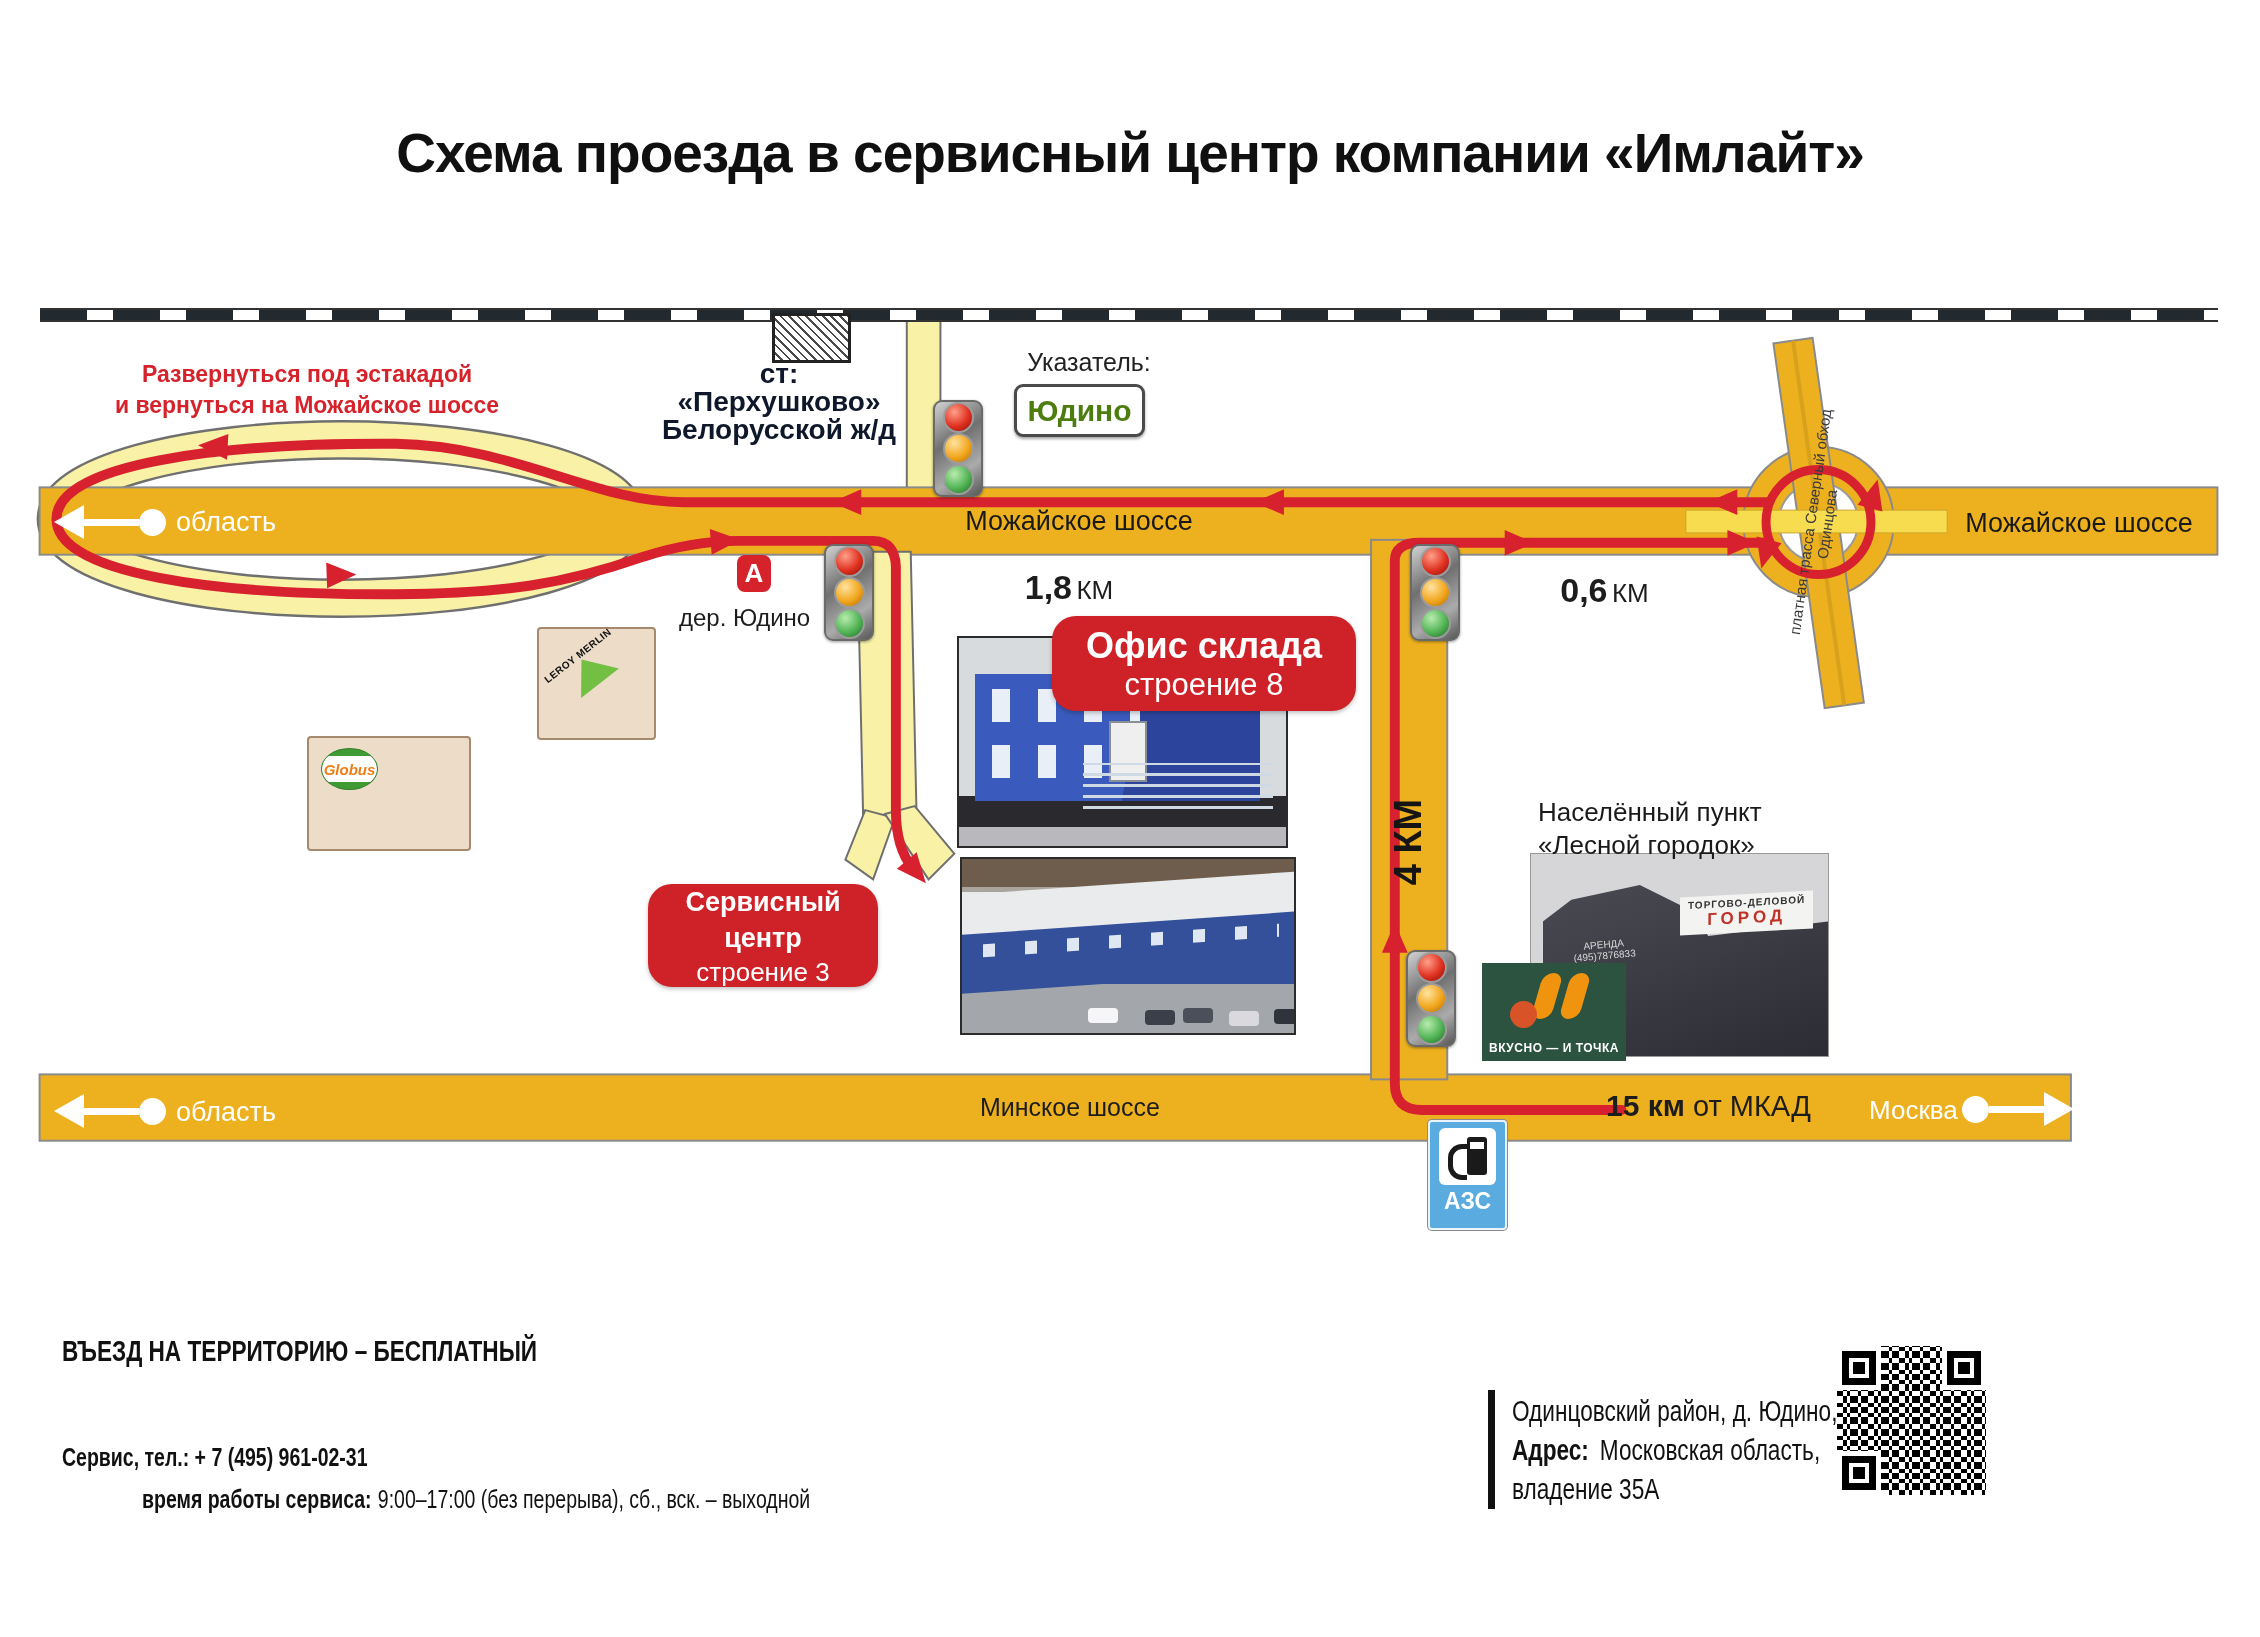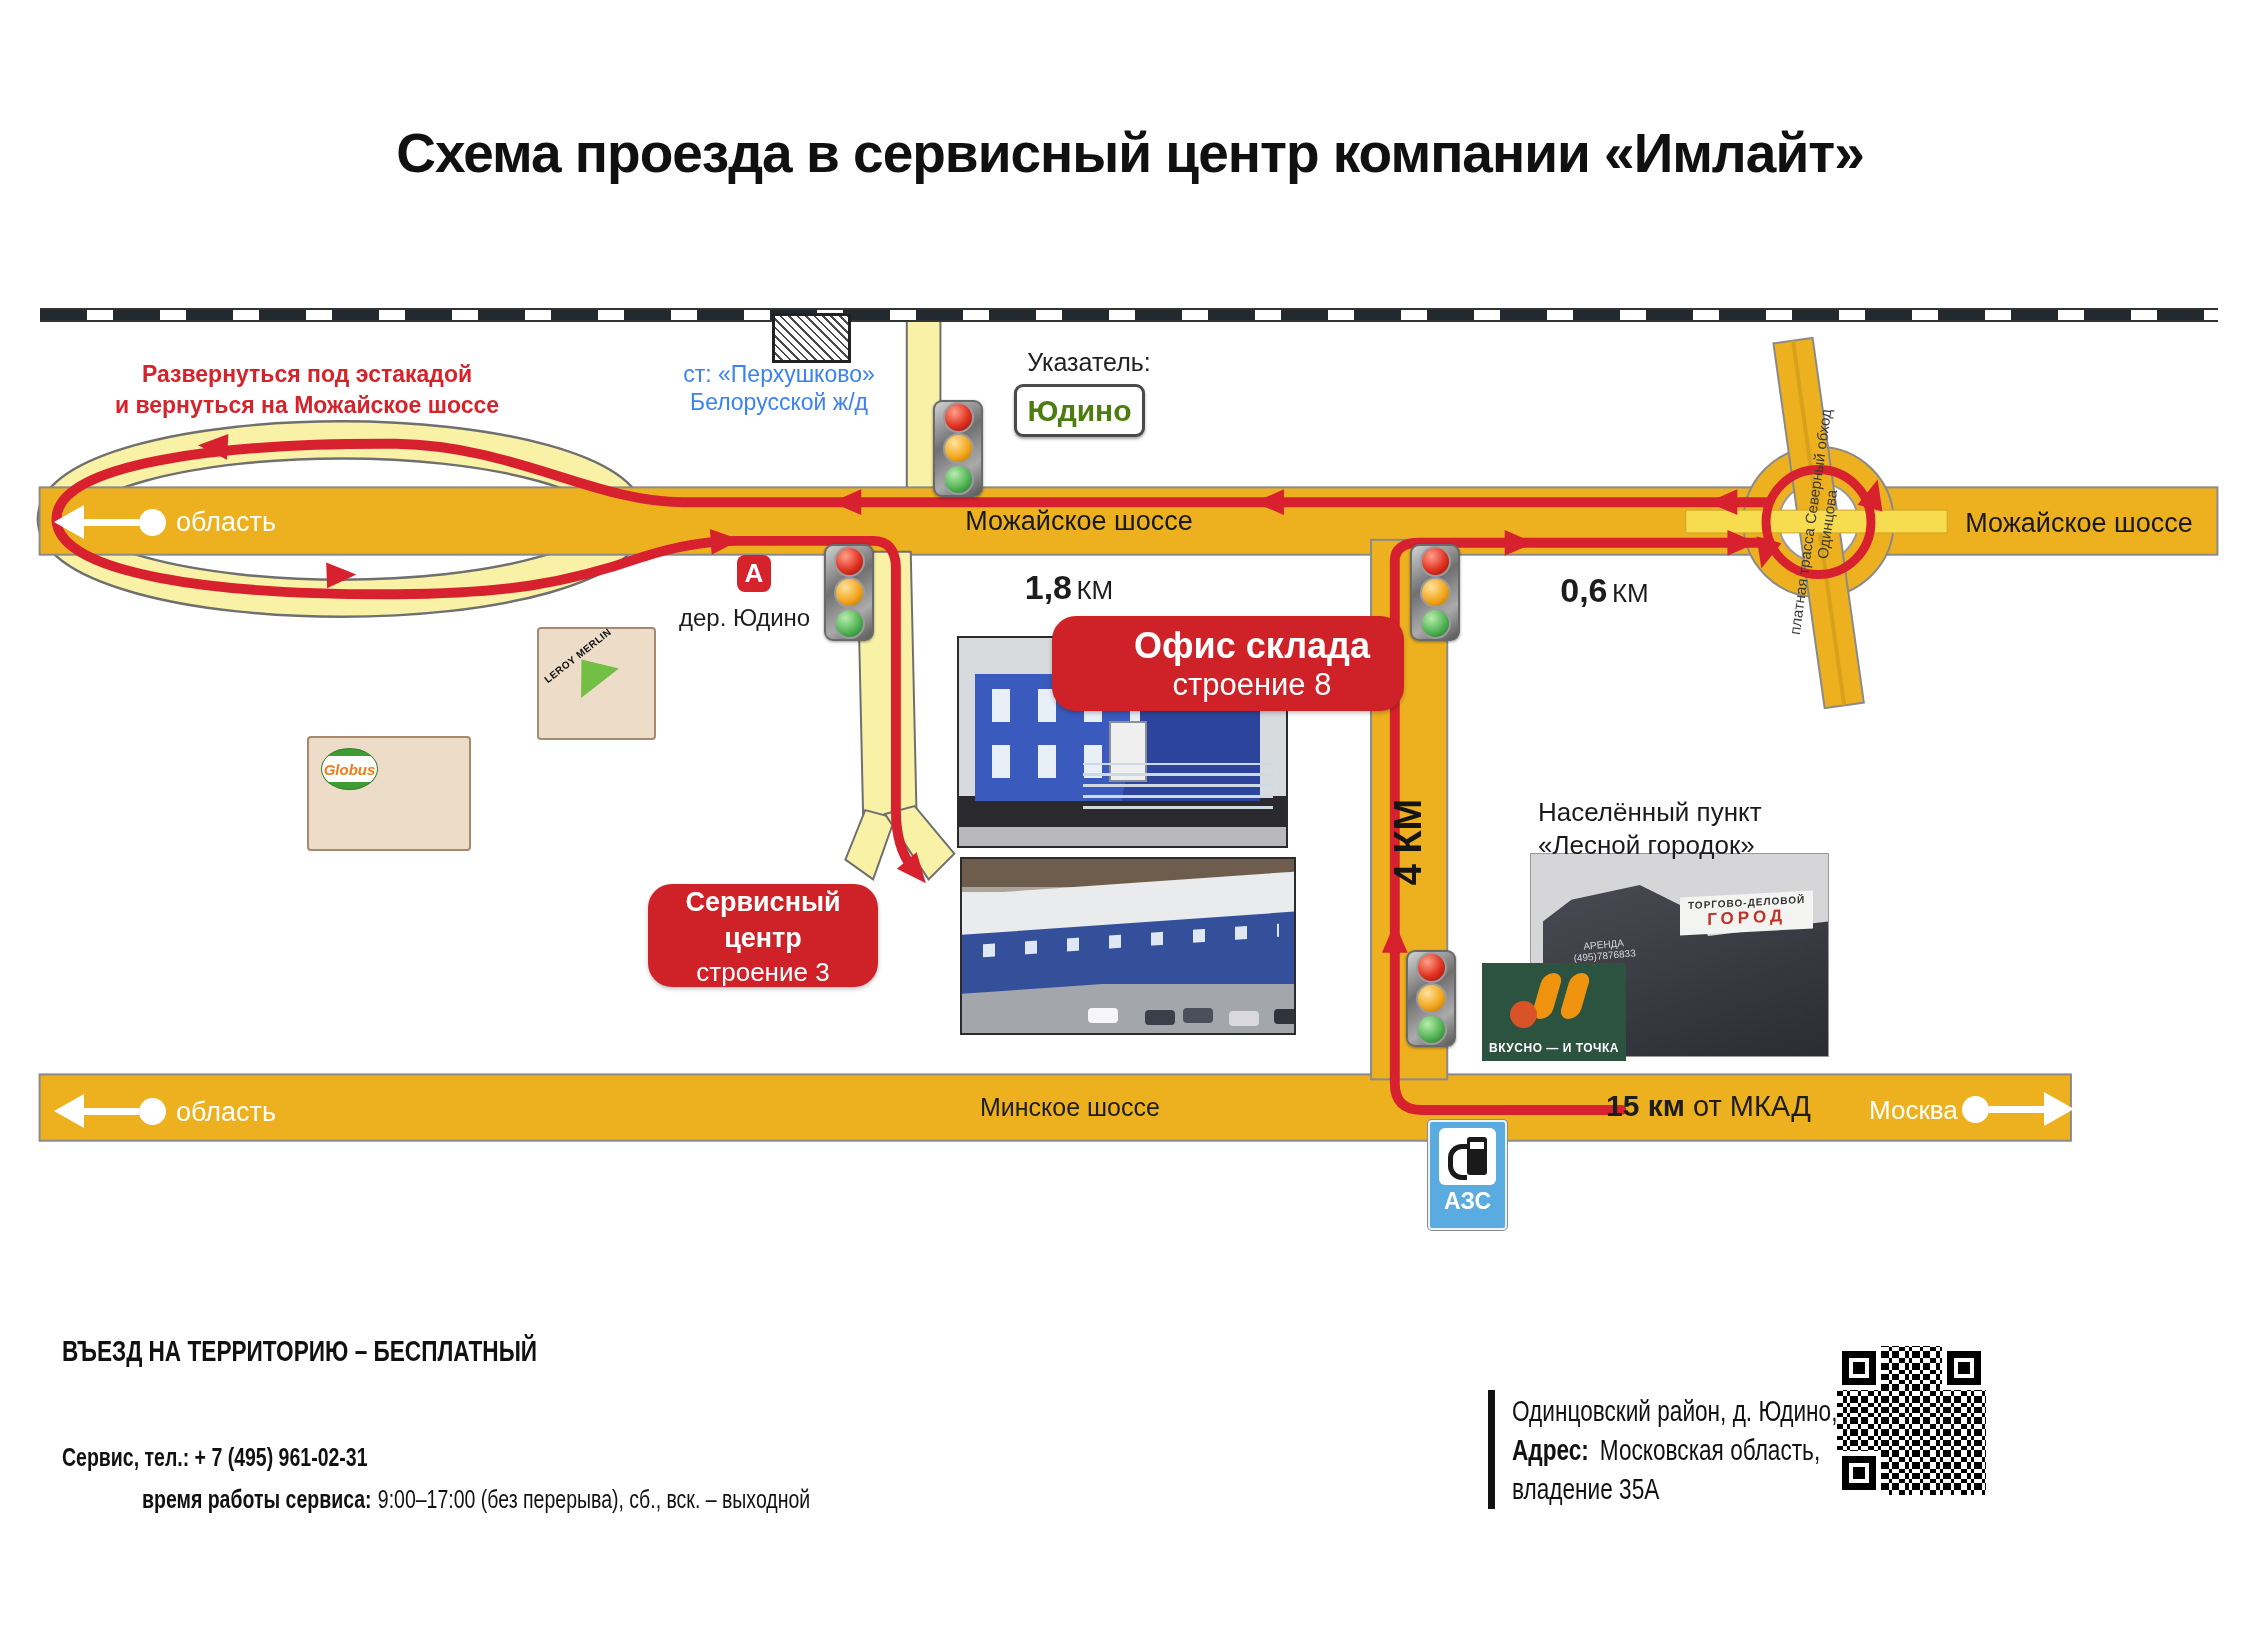--- a/index.html
+++ b/index.html
@@ -12,21 +12,21 @@
 
   #title{left:0;top:121px;width:2260px;text-align:center;font-size:55px;font-weight:bold;color:#101010;letter-spacing:-1px;}
 
   #railway{left:40px;top:308px;width:2178px;height:10px;
     background:repeating-linear-gradient(90deg,#222a30 0 47px,#ffffff 47px 73px);
     border-top:2px solid #333;border-bottom:2px solid #333;}
   #station-hatch{left:772px;top:313px;width:73px;height:44px;border:3px solid #222;background:
     repeating-linear-gradient(45deg,#ffffff 0 4px,#4a4a4a 4px 6px);}
 
   #uturn-note{left:94px;top:359px;width:426px;text-align:center;font-weight:bold;font-size:23px;line-height:31px;color:#d6222b;}
-  #station-text{left:655px;top:360px;width:248px;text-align:center;font-size:23px;line-height:28px;color:#3b82f6;}
+  #station-text{left:655px;top:360px;width:248px;text-align:center;font-size:28px;line-height:28px;color:#0f172a;font-weight:bold;}
 
   #pointer-label{left:1010px;top:348px;width:158px;text-align:center;font-size:25px;color:#222;}
   #pointer-sign{left:1014px;top:384px;width:125px;height:47px;background:#fff;border:3px solid #4a4a4a;border-radius:9px;
     box-shadow:0 2px 3px rgba(0,0,0,.35);display:flex;align-items:center;justify-content:center;font-size:30px;font-weight:bold;color:#4d7c0f;}
 
   
   .tl{position:absolute;width:46px;height:93px;background:linear-gradient(145deg,#d2d2d2,#707070 40%,#ababab 72%,#565656);
       border:2px solid #6a6a6a;border-radius:9px;display:flex;flex-direction:column;align-items:center;
       justify-content:space-evenly;box-shadow:0 1px 3px rgba(0,0,0,.4);}
   .lamp{width:27px;height:27px;border-radius:50%;border:2px solid #9c9c9c;}
@@ -57,21 +57,21 @@
   #d15 .b{font-weight:bold;font-size:30px;}
   #d4-wrap{left:1349px;top:820px;width:119px;height:44px;transform:rotate(-90deg);text-align:center;
     font-weight:bold;font-size:38px;color:#151515;}
 
   #bus-icon{left:737px;top:555px;width:34px;height:37px;background:#d6222b;border-radius:8px;color:#fff;
     font-weight:bold;font-size:26px;display:flex;align-items:center;justify-content:center;}
   #village-lbl{left:679px;top:604px;font-size:24px;}
 
   .badge{position:absolute;background:#cf2128;border-radius:24px;color:#fff;text-align:center;
     display:flex;flex-direction:column;justify-content:center;box-shadow:0 2px 4px rgba(0,0,0,.25);}
-  #office-badge{left:1052px;top:616px;width:304px;height:95px;padding-left:48px;}
+  #office-badge{left:1052px;top:616px;width:304px;height:95px;}
   #office-badge .l1{font-weight:bold;font-size:36px;line-height:42px;}
   #office-badge .l2{font-size:31px;line-height:36px;}
   #service-badge{left:648px;top:884px;width:230px;height:103px;}
   #service-badge .l1{font-weight:bold;font-size:27px;line-height:36px;}
   #service-badge .l2{font-size:26px;line-height:32px;}
 
   .photo{position:absolute;border:2px solid #2b2b2b;overflow:hidden;}
   #office-photo{left:957px;top:636px;width:327px;height:208px;
     background:linear-gradient(180deg,#d8dbde 0 76%,#2a2a2e 76% 91%,#b9b9bd 91% 100%);}
   #office-bld{position:absolute;left:16px;top:36px;width:285px;height:127px;

